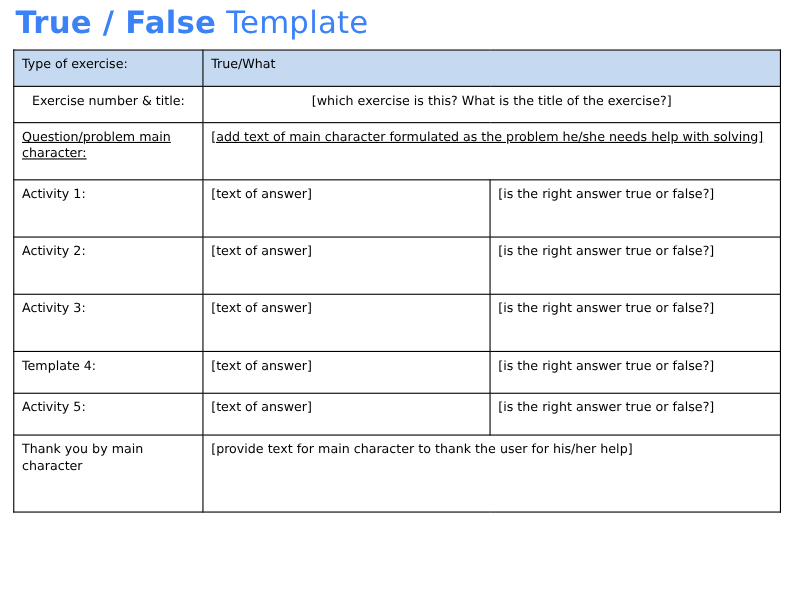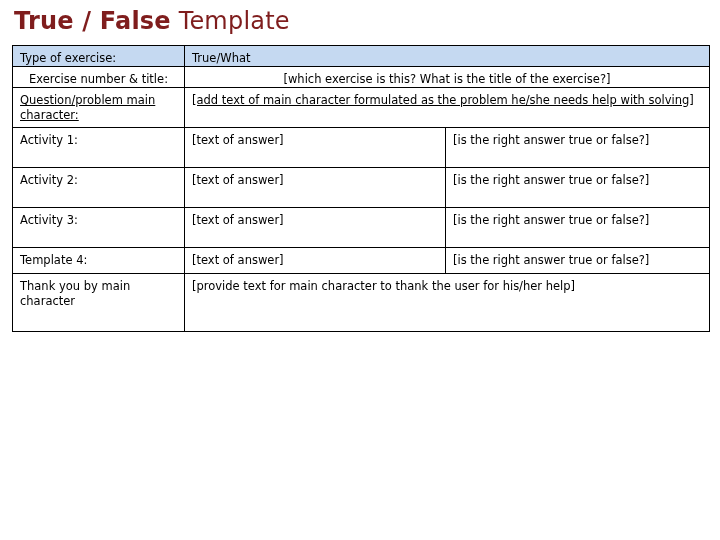--- a/index.html
+++ b/index.html
@@ -18,23 +18,23 @@
     position: relative;
     width: 720px;
     height: 540px;
     box-sizing: border-box;
   }
 
   .slide-title {
     position: absolute;
     left: 14px;
     top: 6px;
-    font-size: 24px;
+    font-size: 28px;
     line-height: 30px;
-    color: #7f1d1d;
+    color: #3b82f6;
     white-space: nowrap;
     letter-spacing: 0.2px;
   }
   .slide-title .t-bold {
     font-weight: bold;
   }
   .slide-title .t-regular {
     font-weight: normal;
   }
 
@@ -44,21 +44,21 @@
     top: 45px;
     width: 697px;
     border-collapse: collapse;
     table-layout: fixed;
     background: #ffffff;
   }
 
   .tmpl-table td {
     border: 1.5px solid #000000;
     vertical-align: top;
-    padding: 5px 7px 0 7px;
+    padding: 5px 7px 12px 7px;
     font-size: 11.5px;
     line-height: 15px;
     color: #000000;
     background: #ffffff;
   }
 
   .col-label { width: 172px; }
   .col-mid   { width: 261px; }
   .col-right { width: 264px; }
 
@@ -163,20 +163,31 @@
             <span class="cell-text">Template 4:</span>
           </td>
         <td>
             <span class="cell-text">[text of answer]</span>
           </td>
         <td>
             <span class="cell-text">[is the right answer true or false?]</span>
           </td>
       </tr>
 
+      <tr class="row-activity-small">
+        <td>
+            <span class="cell-text">Activity 5:</span>
+          </td>
+        <td>
+            <span class="cell-text">[text of answer]</span>
+          </td>
+        <td>
+            <span class="cell-text">[is the right answer true or false?]</span>
+          </td>
+      </tr>
 
       <tr class="row-thanks">
         <td>
             <span class="cell-text">Thank you by main character</span>
           </td>
         <td colspan="2">
             <span class="cell-text">[provide text for main character to thank the user for his/her help]</span>
           </td>
       </tr>
 

